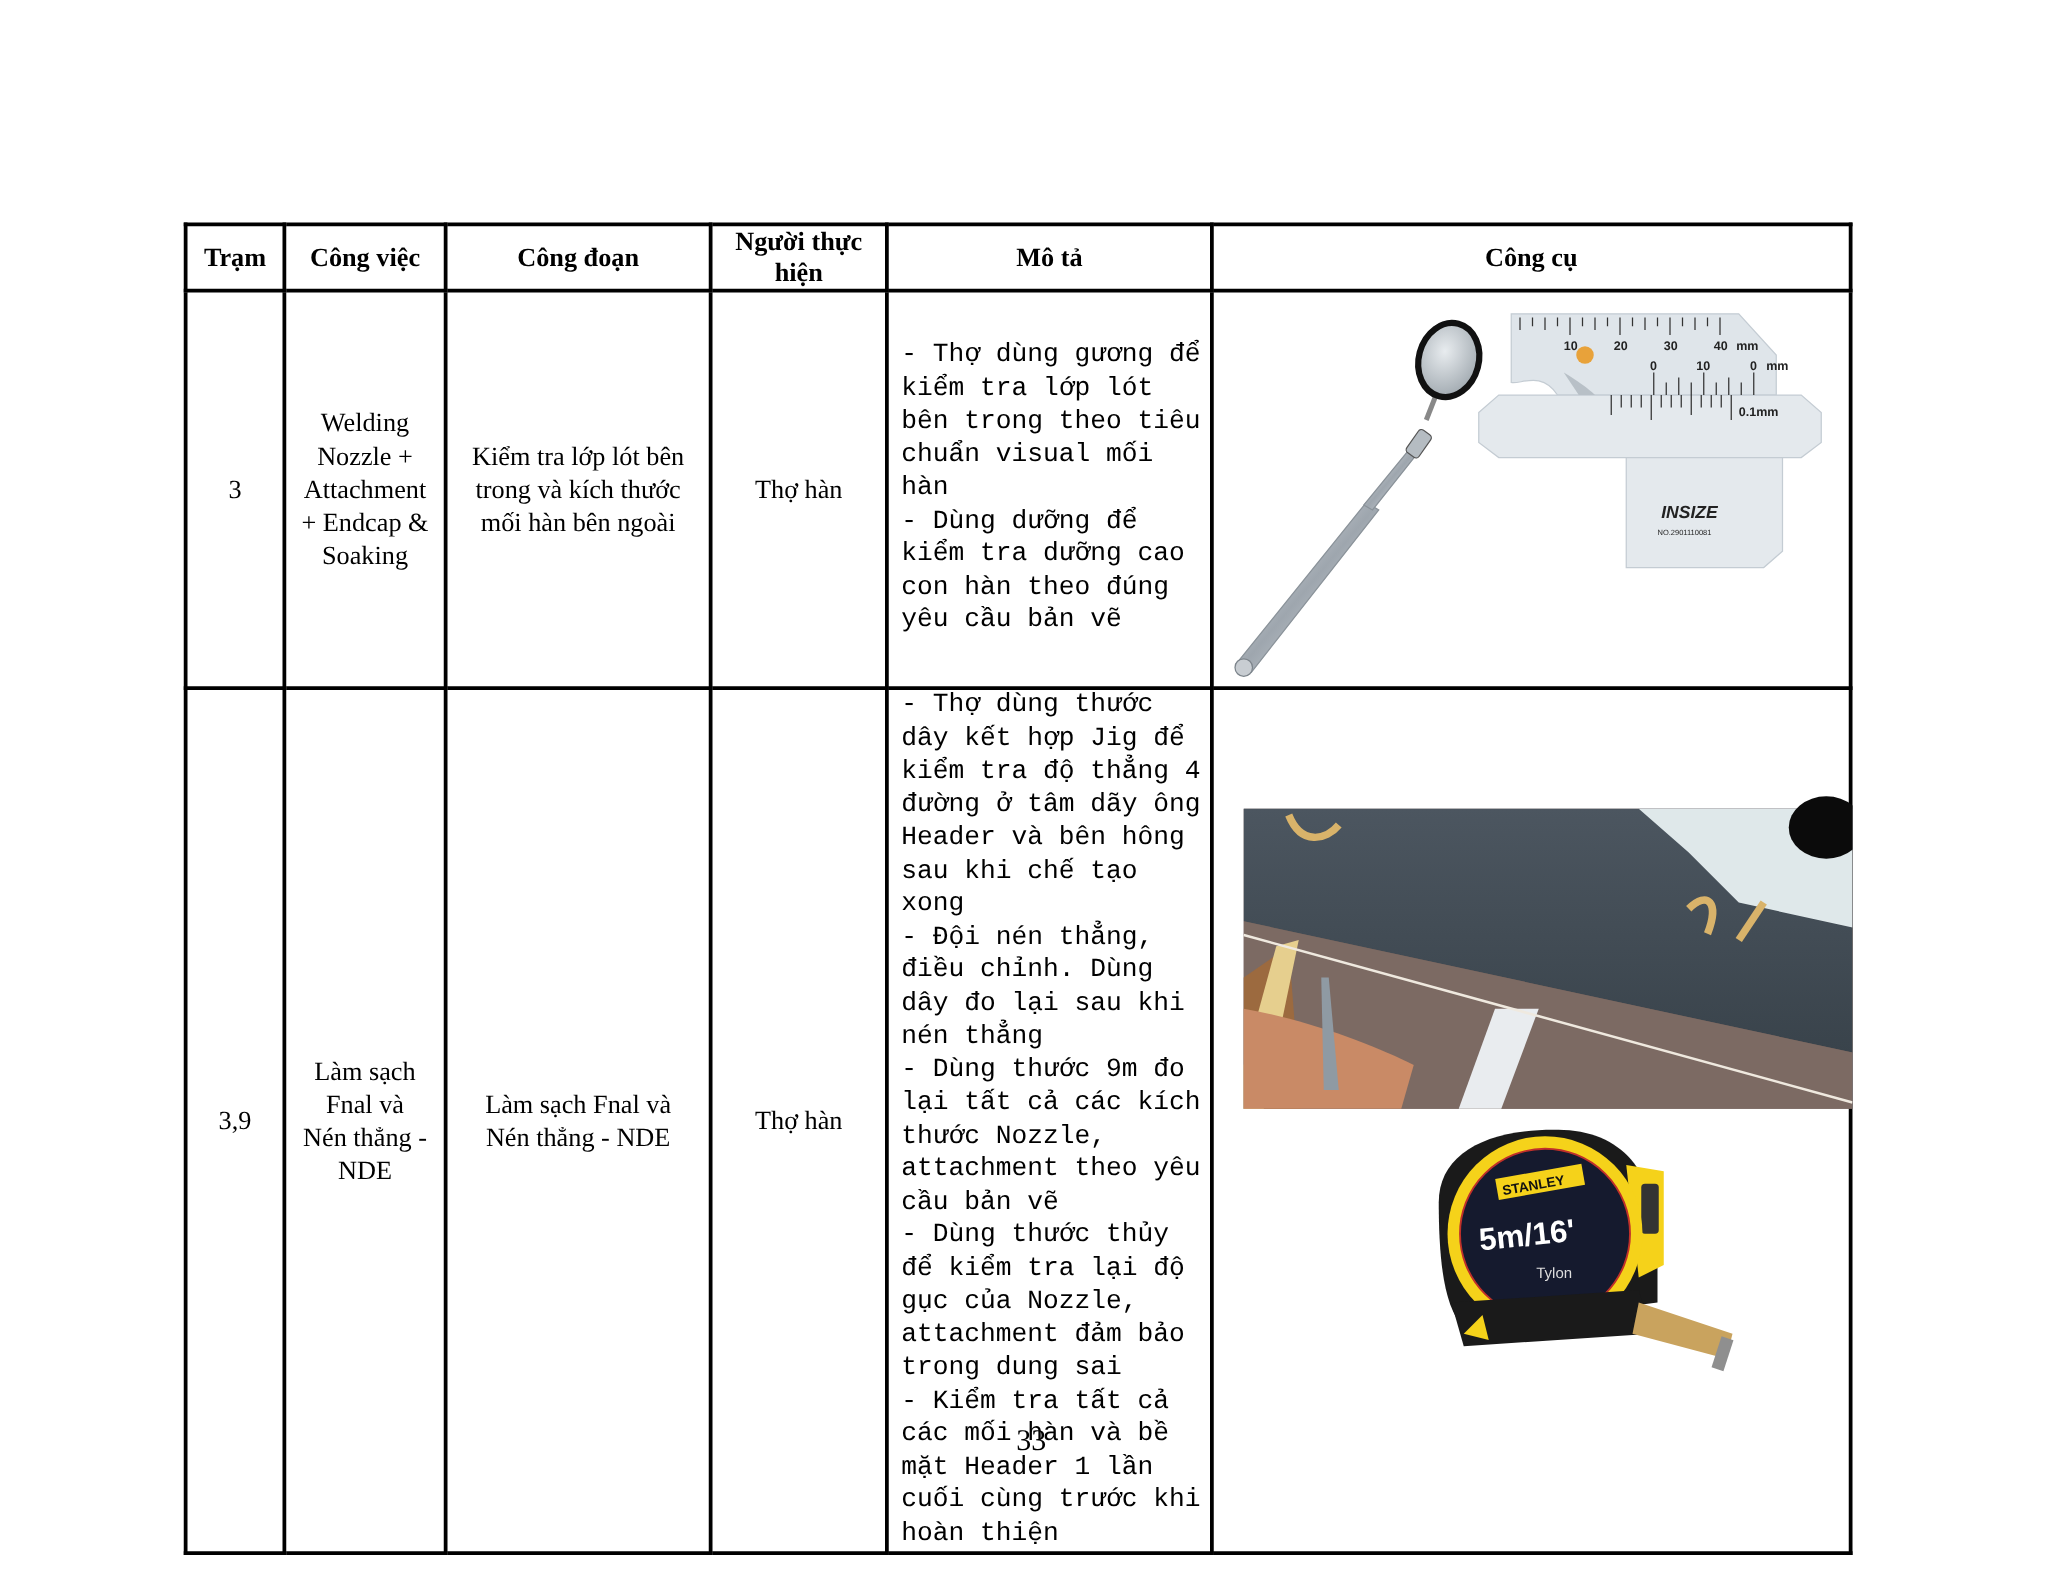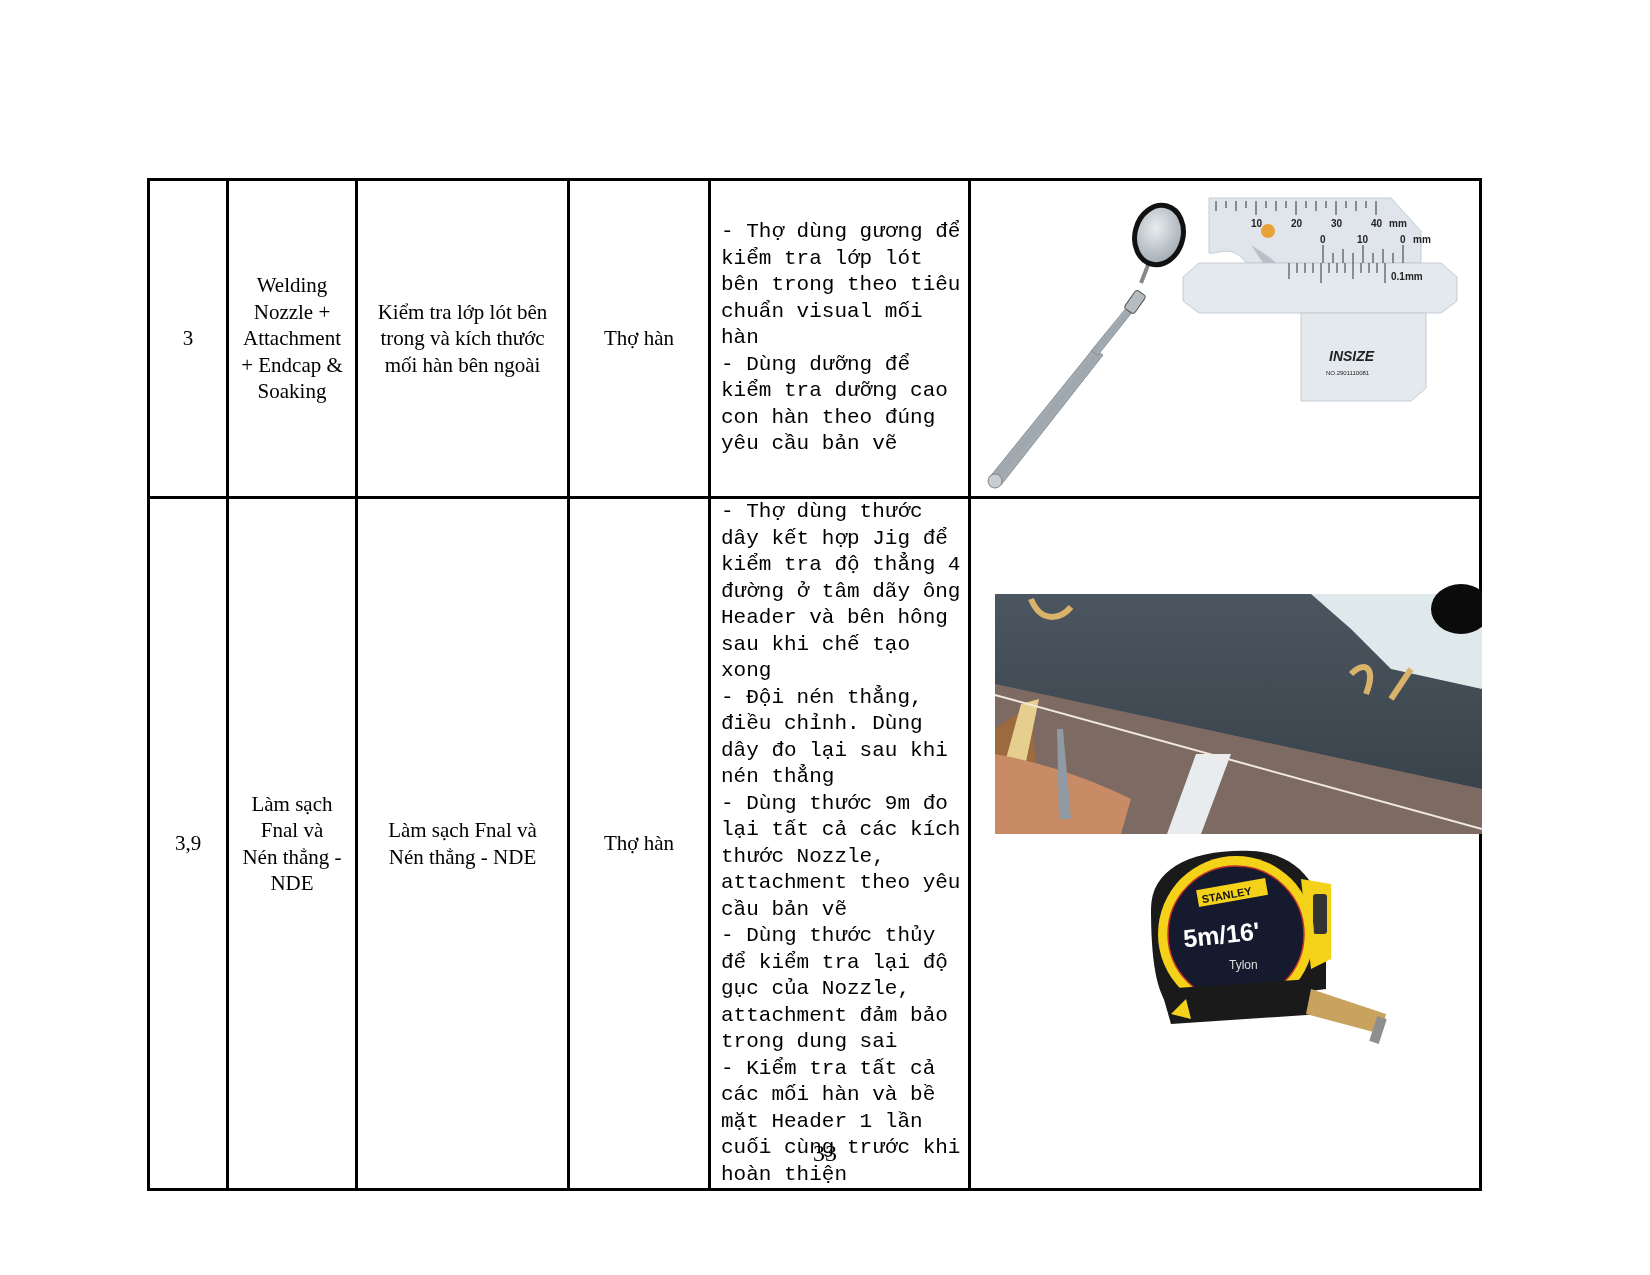--- a/index.html
+++ b/index.html
@@ -23,20 +23,28 @@
 <table class="main">
   <colgroup>
     <col style="width:79px">
       <col style="width:129px">
       <col style="width:212px">
     <col style="width:141px">
       <col style="width:260px">
       <col style="width:511px">
   </colgroup>
   <tbody>
+      <tr>
+    <th>Trạm</th>
+    <th>Công việc</th>
+    <th>Công đoạn</th>
+    <th style="padding:0 10px;">Người thực hiện</th>
+    <th>Mô tả</th>
+    <th>Công cụ</th>
+  </tr>
 
   <tr style="height:318px;">
     <td>3</td>
     <td style="padding:0 8px;text-align:center;">Welding Nozzle + Attachment + Endcap &amp; Soaking</td>
     <td style="padding:12px 10px;">Kiểm tra lớp lót bên trong và kích thước mối hàn bên ngoài</td>
     <td>Thợ hàn</td>
     <td class="desc">
       <div>- Thợ dùng gương để kiểm tra lớp lót bên trong theo tiêu chuẩn visual mối hàn</div>
       <div>- Dùng dưỡng để kiểm tra dưỡng cao con hàn theo đúng yêu cầu bản vẽ</div>
     </td>

